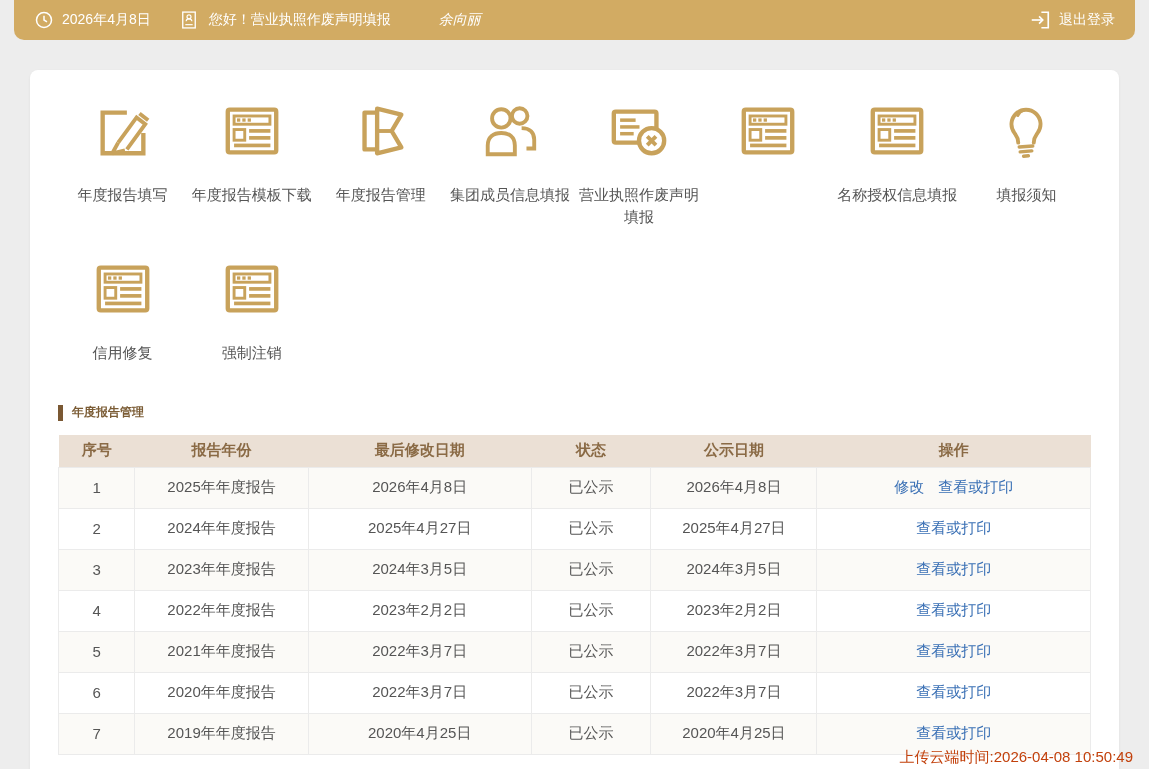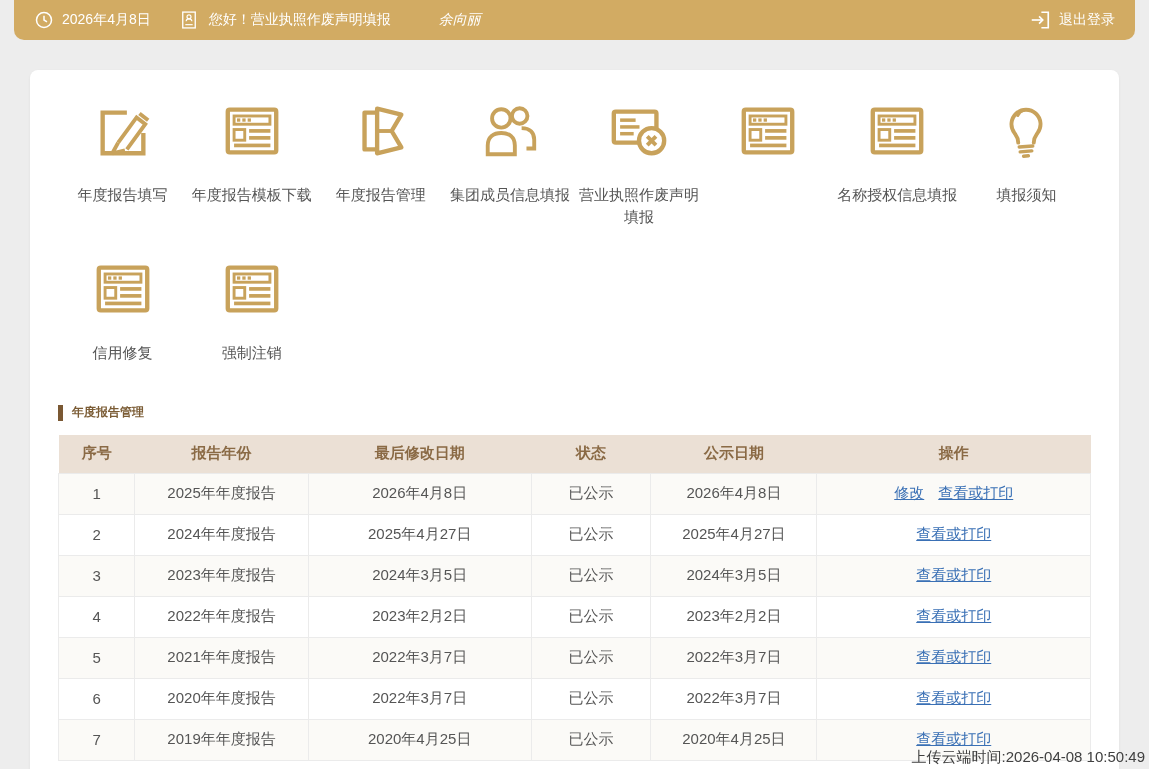--- a/index.html
+++ b/index.html
@@ -47,34 +47,34 @@
     margin-top:40px; display:flex; align-items:center;
     font-size:12px; color:#7B5C35; font-weight:bold;
   }
   .section-title .bar { width:5px; height:16px; background:#7A5833; margin-right:9px; }
   
   table { width:100%; border-collapse:collapse; margin-top:14px; font-size:15px; color:#555; table-layout:fixed; }
   col.c-seq{width:7.4%} col.c-year{width:16.8%} col.c-mod{width:21.6%}
   col.c-status{width:11.6%} col.c-pub{width:16.1%} col.c-op{width:26.5%}
   thead th {
     background:#EBE0D5; color:#8A6A45; font-weight:bold;
-    height:38px; font-size:15px; text-align:center;
+    height:32px; font-size:15px; text-align:center;
   }
   tbody td {
     height:41px; text-align:center;
     border:1px solid #EBEBEB;
   }
   tbody tr:nth-child(odd) { background:#FBFAF7; }
   tbody tr:nth-child(even){ background:#FFFFFF; }
-  a.op-link { color:#3A70B5; text-decoration:underline; cursor:pointer; }
+  a.op-link { color:#3A70B5; cursor:pointer; }
   a.op-link + a.op-link { margin-left:14px; }
   
   .watermark {
-    position:absolute; right:4px; bottom:2px; z-index:20;
-    font-size:15px; color:#404040;
+    position:absolute; right:16px; bottom:2px; z-index:20;
+    font-size:15px; color:#c2410c;
   }
 </style>
 </head>
 <body>
 
 <div class="topbar">
   <span class="grp">
     <svg width="20" height="20" viewBox="0 0 24 24" fill="none" stroke="#fff" stroke-width="1.8">
       <circle cx="12" cy="12" r="9"></circle>
       <path d="M12 6.8 V12 L15.6 14.2"></path>

